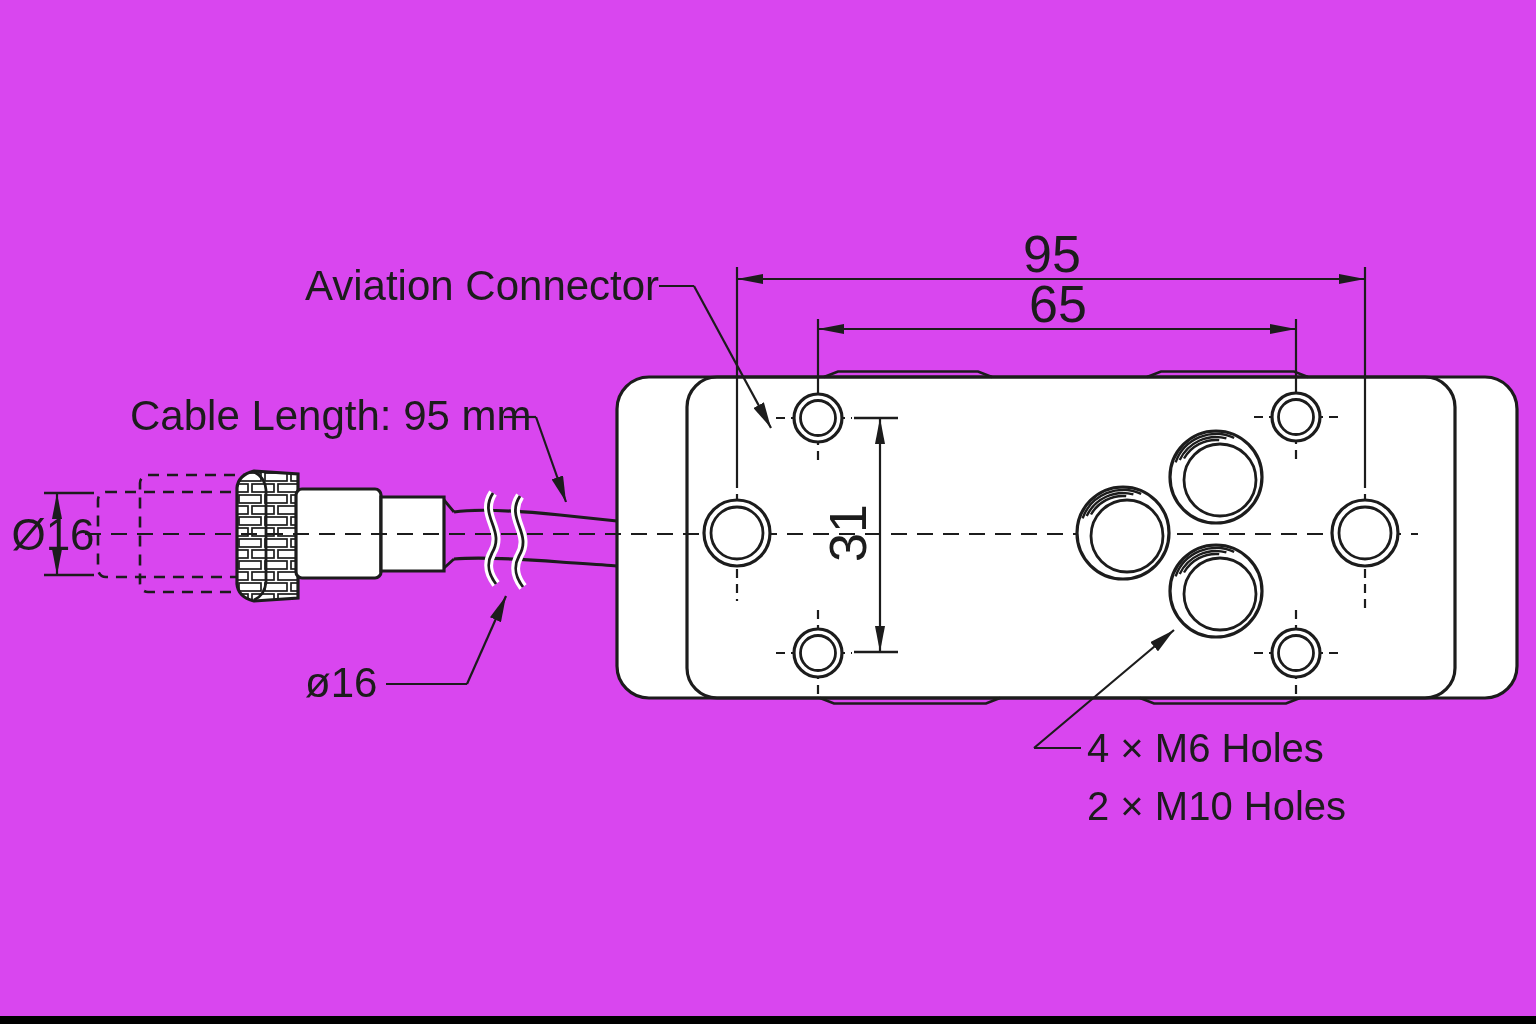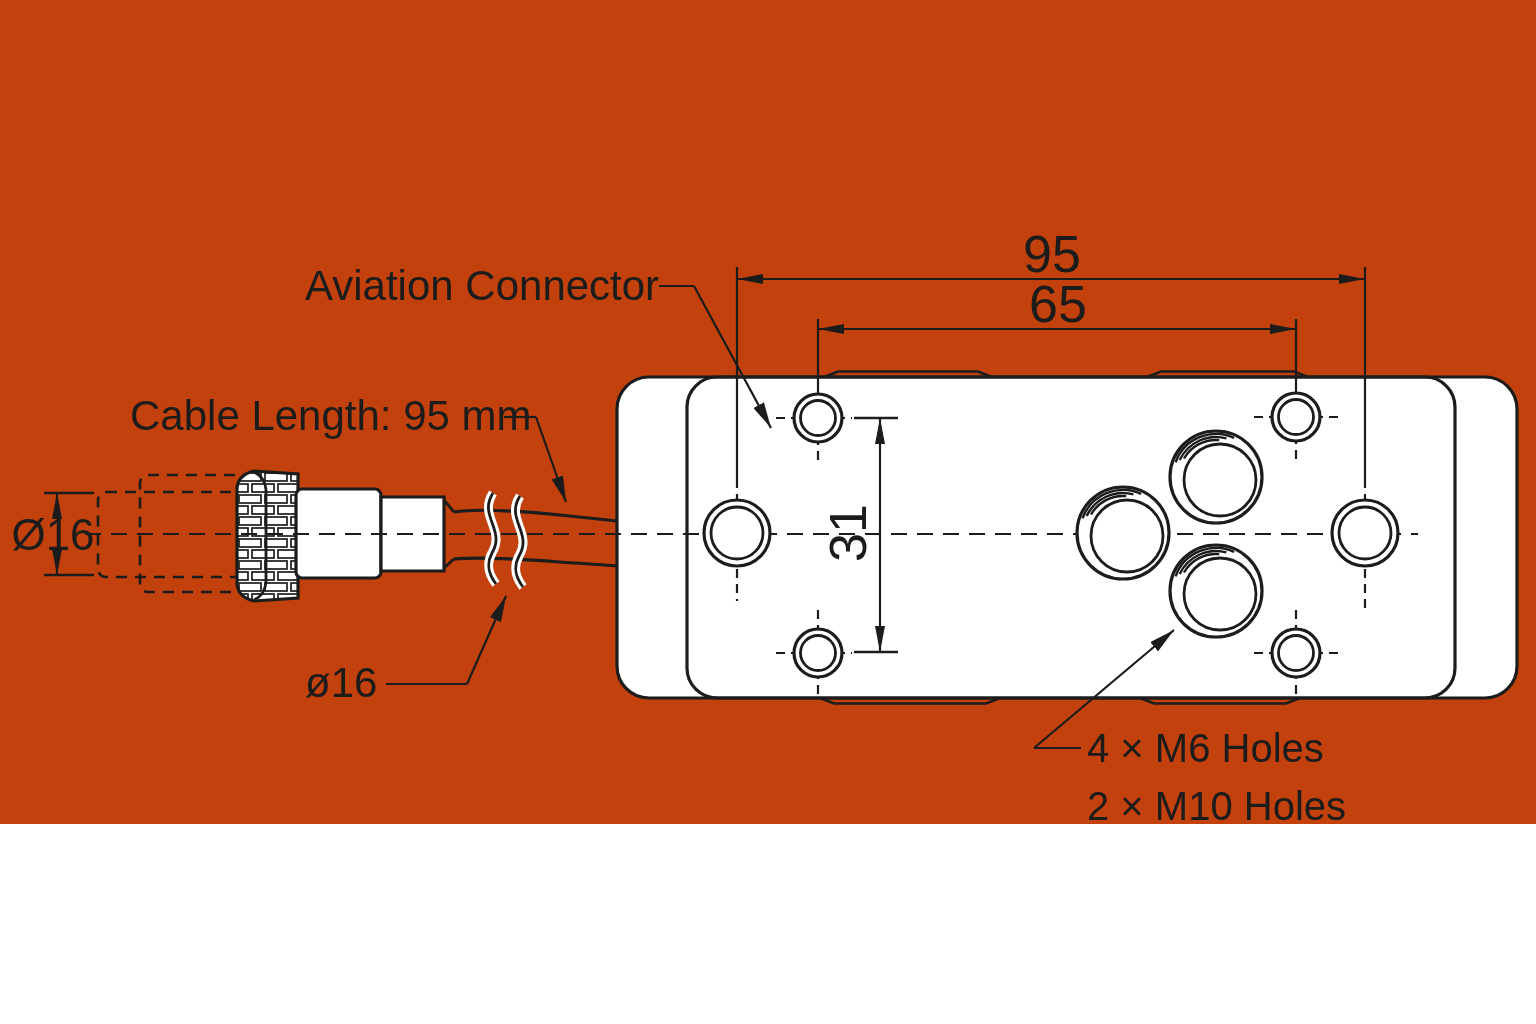--- a/index.html
+++ b/index.html
@@ -1,16 +1,16 @@
 <!DOCTYPE html>
 <html><head>
 <meta charset="utf-8">
 <style>
   html,body{margin:0;padding:0;background:#ffffff;}
-  .stage{position:relative;width:1536px;height:824px;background:#c2410c;overflow:hidden;text-decoration:underline;}
+  .stage{position:relative;width:1536px;height:1024px;background:#d946ef;overflow:hidden;text-decoration:underline;}
   svg{display:block;}
   text{font-family:"Liberation Sans","DejaVu Sans",sans-serif;fill:#1c1c1c;}
   .lbl{font-size:42px;}
   .lbl-sm{font-size:40px;}
   .dim{font-size:52px;}
   .dim-sm{font-size:44px;}
   .ln{stroke:#1c1c1c;fill:none;}
   .thin{stroke-width:2.2;}
   .tick{stroke-width:2.4;}
   .obj{stroke-width:3.2;}

